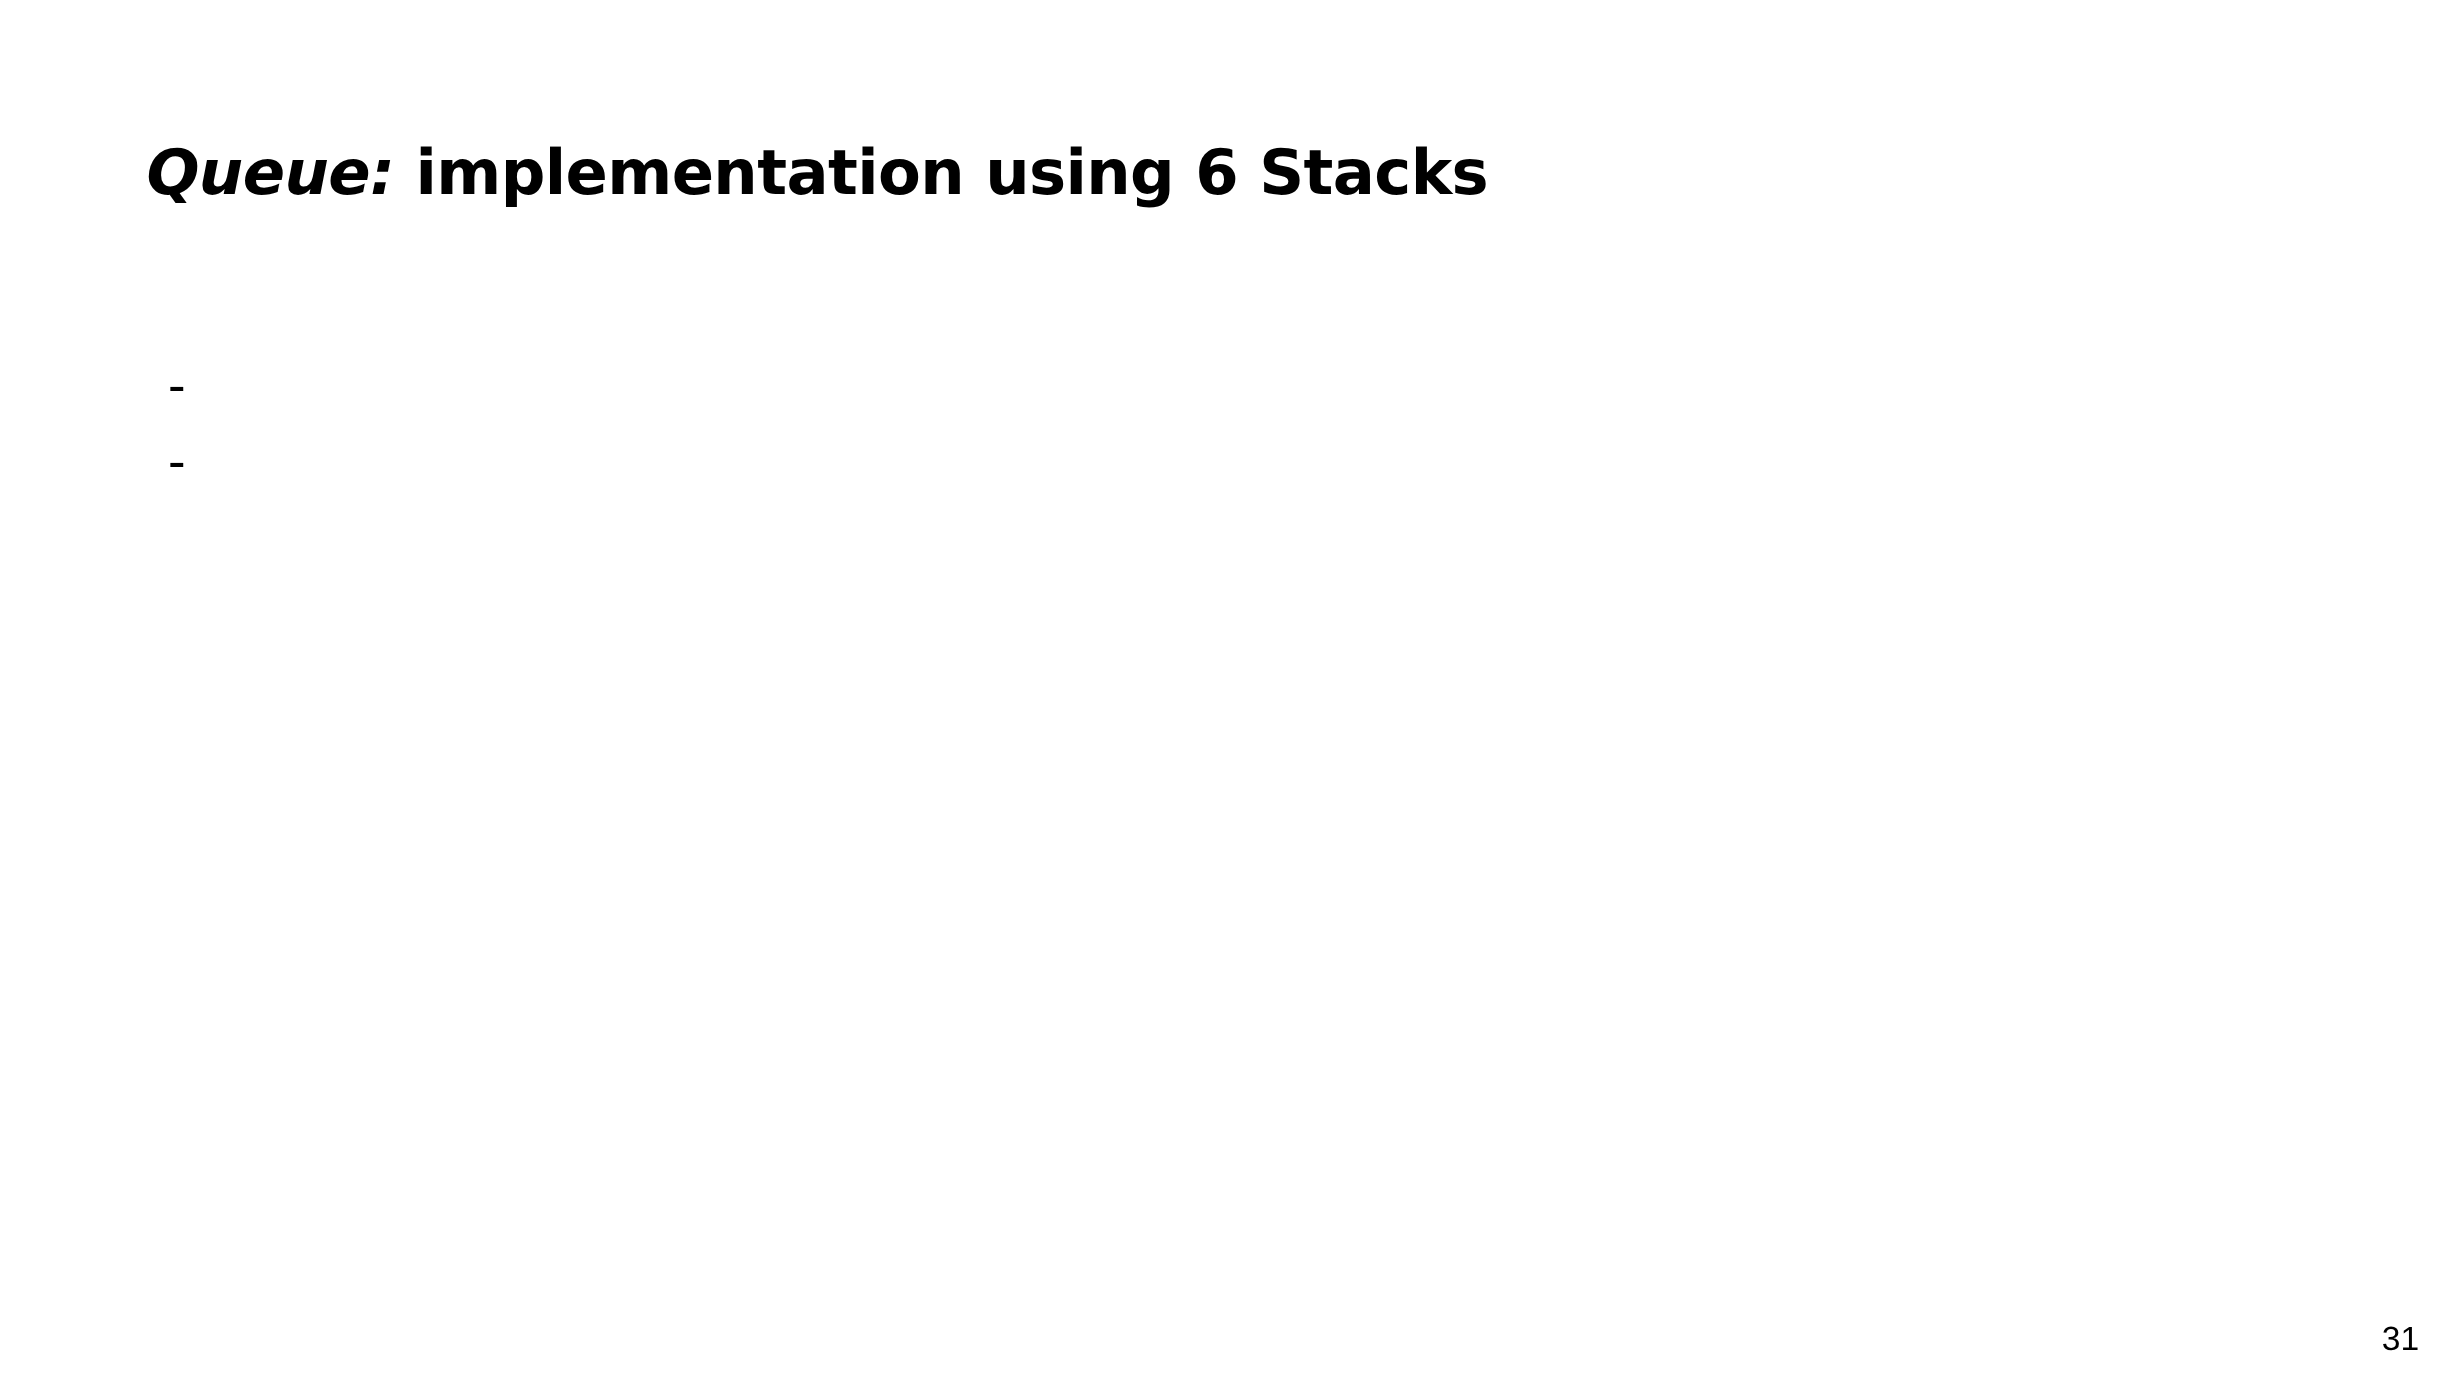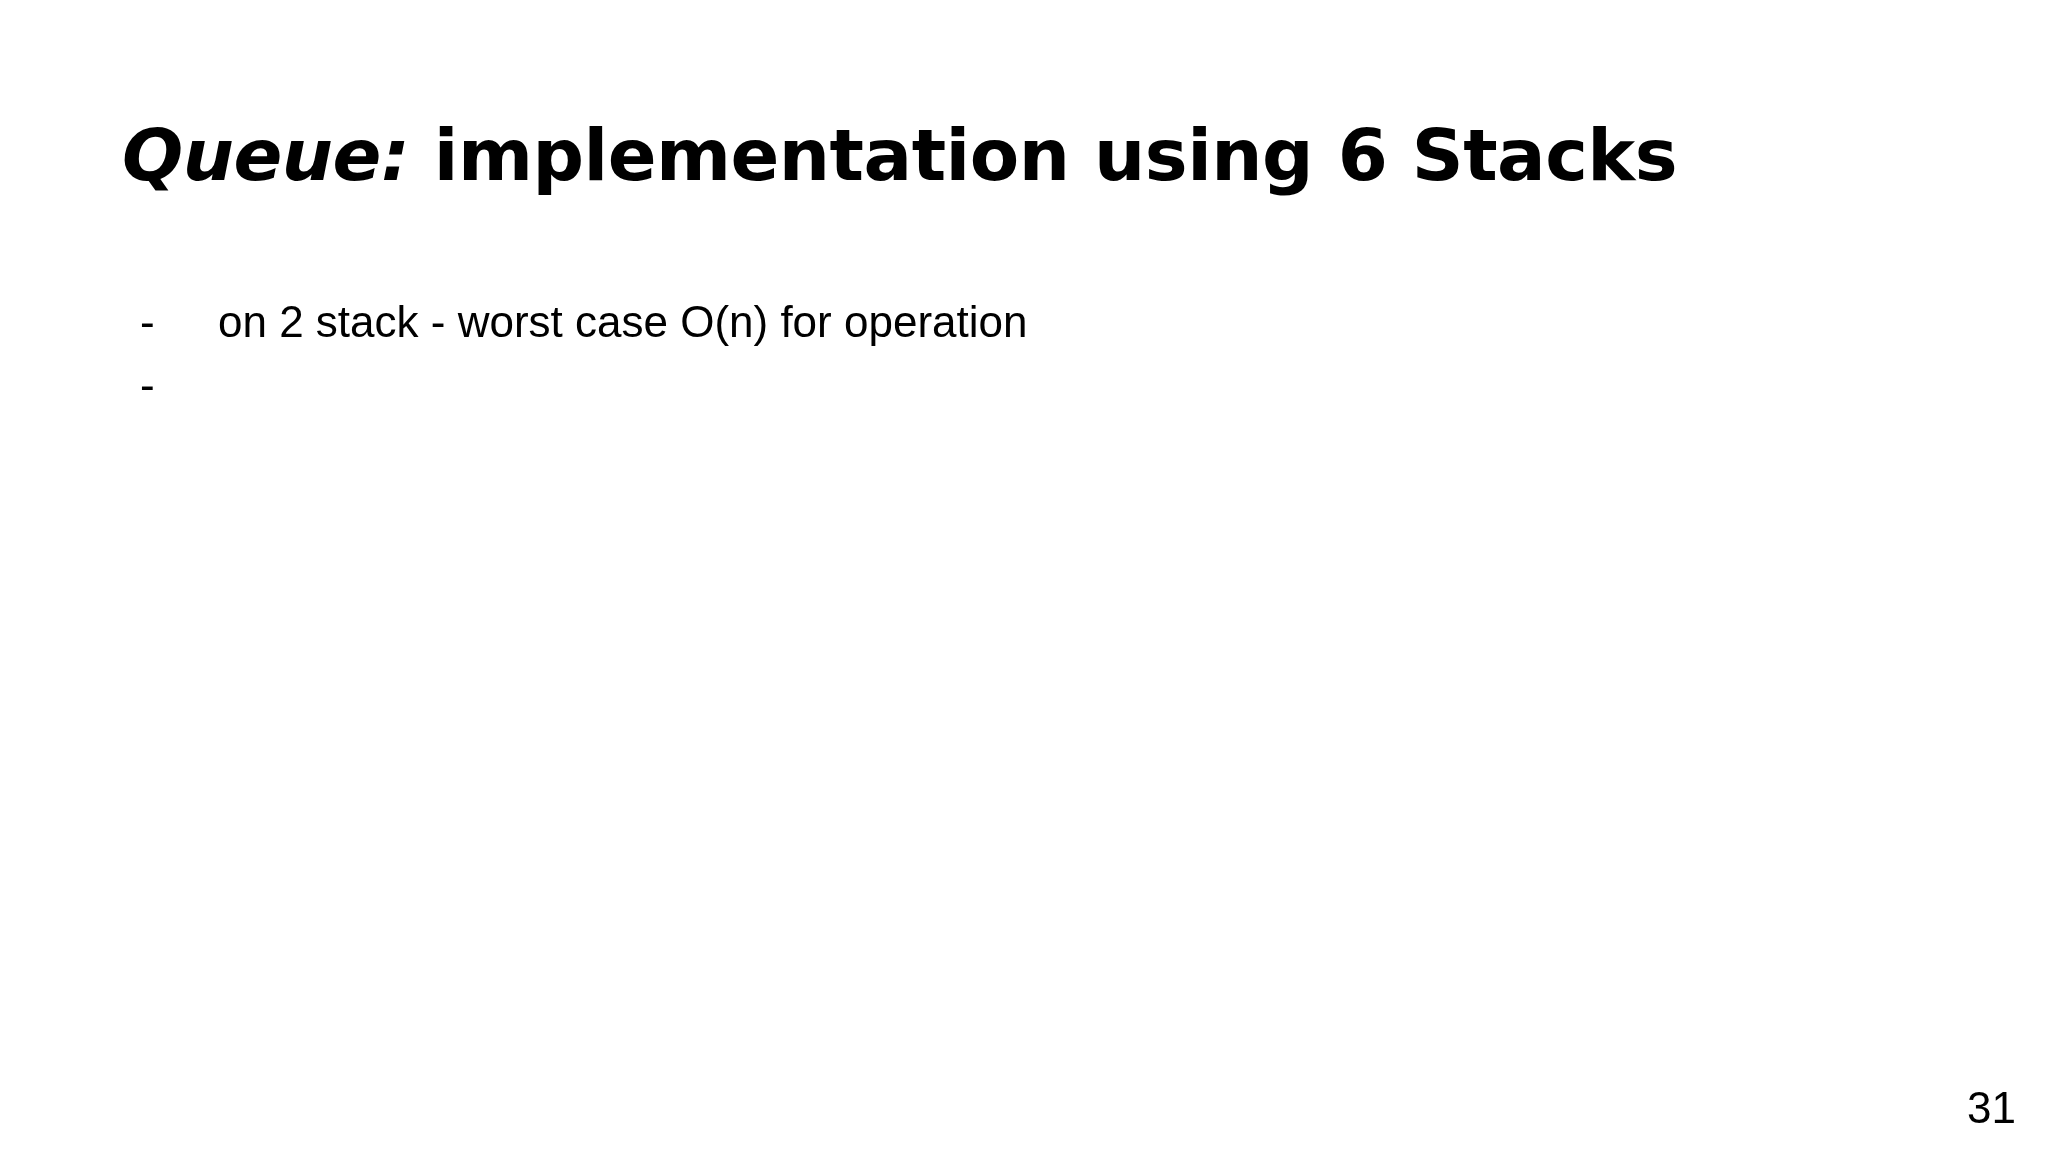--- a/index.html
+++ b/index.html
@@ -22,21 +22,21 @@
     background: #ffffff;
   }
 
   
   .slide-title {
     position: absolute;
     left: 122px;
     top: 118px;
     width: 1700px;
     font-family: "DejaVu Sans", sans-serif;
-    font-size: 72px;
+    font-size: 52px;
     font-weight: bold;
     line-height: 1.05;
     letter-spacing: -0.5px;
     white-space: nowrap;
     color: #000000;
   }
   .slide-title .title-emph {
     font-style: italic;
     font-weight: bold;
   }
@@ -71,40 +71,39 @@
   .bullet-text {
     flex: 0 1 auto;
   }
 
   
   .page-number {
     position: absolute;
     right: 32px;
     bottom: 22px;
     font-family: "Liberation Sans", sans-serif;
-    font-size: 44px;
+    font-size: 28px;
     line-height: 1;
     color: #000000;
     text-align: right;
     margin-top: 44px;
   }
 </style>
 </head>
 <body>
 
 <div class="slide">
 
   <div class="slide-title">
     <span class="title-emph">Queue:</span><span class="title-rest"> implementation using 6 Stacks</span>
   </div>
 
   <div class="body-list">
     <div class="bullet-row">
       <span class="bullet-marker">-</span>
-      <span class="bullet-text">on 2 stack - worst case O(n) for operation</span>
     </div>
     <div class="bullet-row">
       <span class="bullet-marker">-</span>
     </div>
   </div>
 
   <div class="page-number">31</div>
 
 </div>
 

